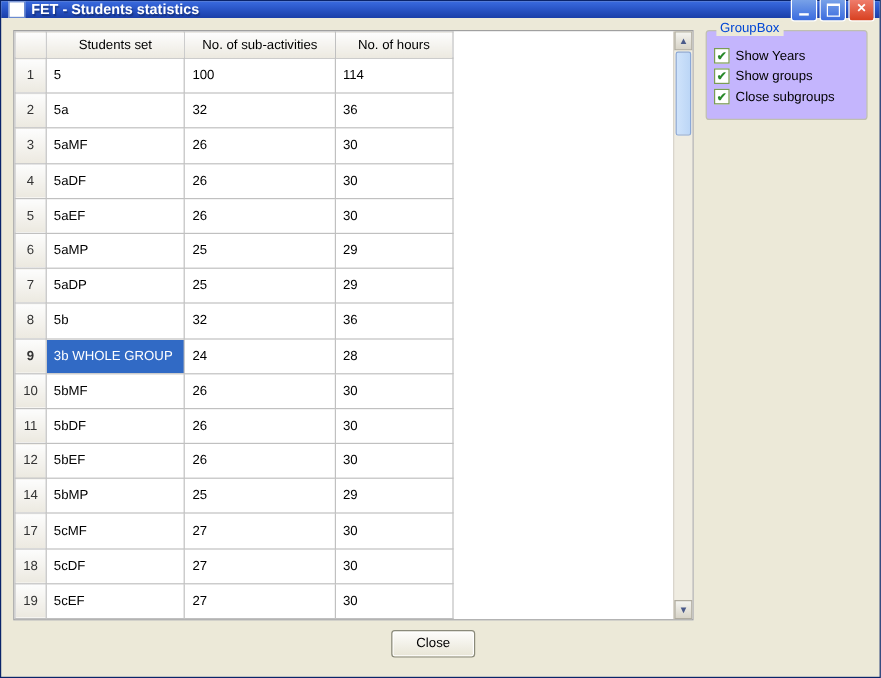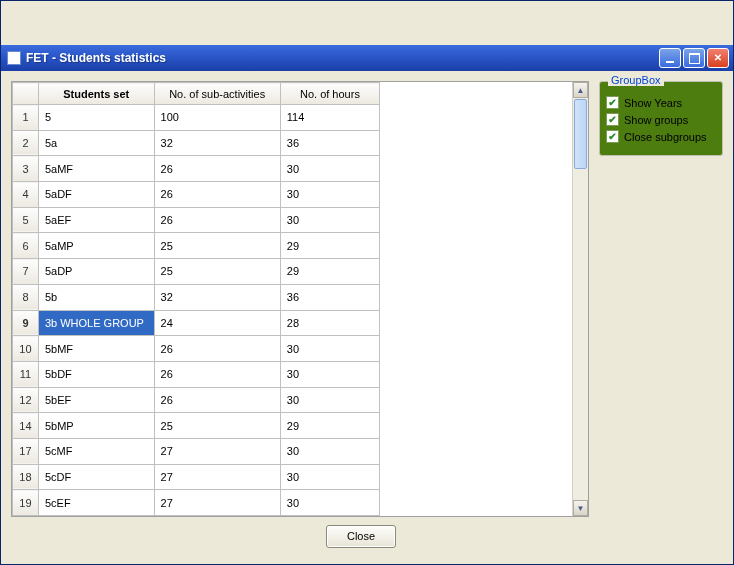--- a/index.html
+++ b/index.html
@@ -13,27 +13,26 @@
   .window {
     width: 734px;
     height: 565px;
     border: 1px solid #0a246a;
     display: flex;
     flex-direction: column;
     background: #ece9d8;
     position: relative;
   }
   .titlebar {
-    height: 26px;
+    height: 14px;
     background: linear-gradient(to bottom, #3a6bdf 0%, #2a56c8 45%, #1a3fa8 100%);
     display: flex;
     align-items: center;
     padding: 0 4px 0 6px;
     color: #fff;
-    margin-top: 44px;
   }
   .title-icon {
     width: 14px;
     height: 14px;
     background: #fff;
     border: 1px solid #6a8ad0;
     margin-right: 5px;
   }
   .title-text {
     font-weight: bold;
@@ -101,21 +100,21 @@
     white-space: nowrap;
   }
   thead th {
     background: linear-gradient(to bottom, #fdfdfd, #ece9e0);
     font-weight: normal;
     text-align: center;
     position: sticky;
     top:0;
   }
   thead th.sorted {
-    font-weight: bold;
+    font-weight: normal;
     margin-left: 12px;
   }
   .rownum {
     background: linear-gradient(to bottom, #fdfdfd, #ece9e0);
     width: 26px;
     text-align: center;
     color: #333;
   }
   .col-set { width: 116px; }
   .col-sub { width: 128px; }
@@ -140,26 +139,26 @@
     display:flex; align-items:center; justify-content:center;
     font-size:8px; color:#4a5a8a;
   }
   .sb-track { flex:1; position:relative; background:#efece1;}
   .sb-thumb {
     position:absolute; left:1px; right:1px; top:1px; height:70px;
     background: linear-gradient(to right,#cfe3fb,#bcd6f6);
     border:1px solid #8aa8d8; border-radius:2px;
   }
   .groupbox {
-    width: 124px;
+    width: 135px;
     border: 1px solid #c0c0b0;
     border-radius: 3px;
     padding: 10px 6px 8px 6px;
     position: relative;
-    background: #4d7c0f;
+    background: #c4b5fd;
     height: fit-content;
   }
   .groupbox-title {
     position: absolute;
     top: -8px;
     left: 8px;
     background: #ece9d8;
     padding: 0 3px;
     color: #0046d5;
     font-size: 11px;

